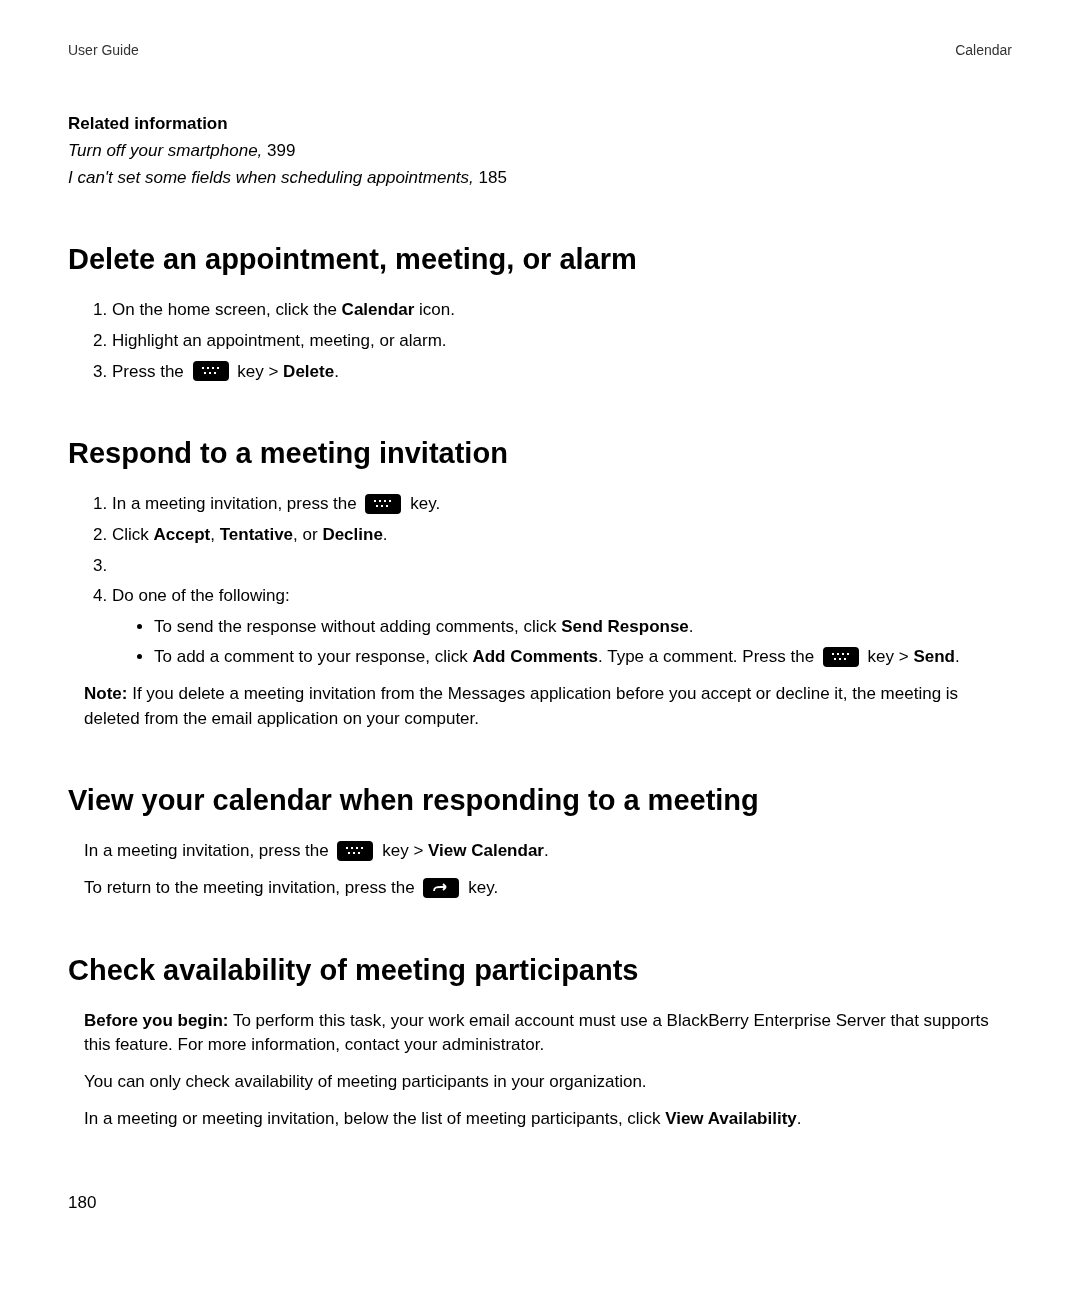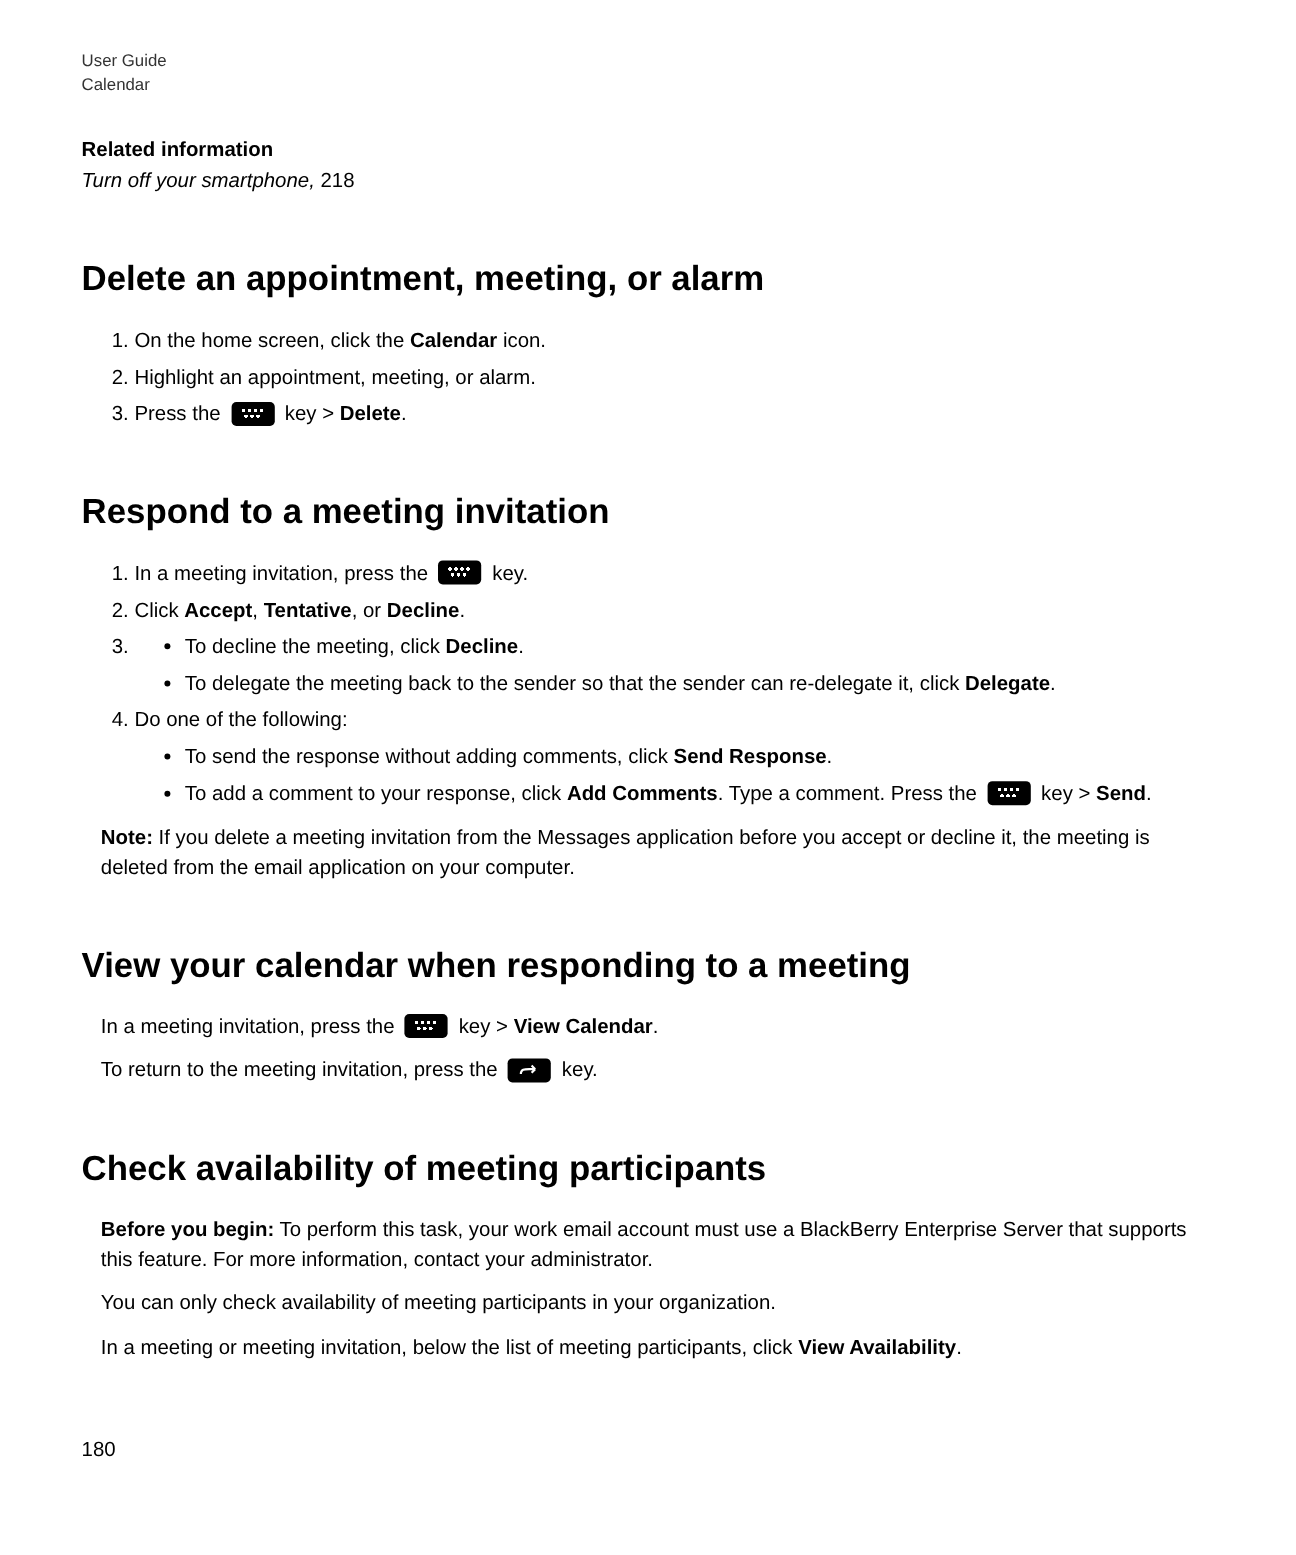--- a/index.html
+++ b/index.html
@@ -10,22 +10,21 @@
     padding: 40px 68px 40px 68px;
     width: 1080px;
     box-sizing: border-box;
     line-height: 1.45;
   }
   .header-row {
     display: flex;
     justify-content: space-between;
     font-size: 14px;
     color: #333;
-    margin-bottom: 32px;
-    flex-direction: column;
+    margin-bottom: 52px;
   }
   .related-heading {
     font-weight: bold;
     margin-bottom: 2px;
   }
   .link {
     color: #000000;
     text-decoration: none;
     font-style: italic;
   }
@@ -101,21 +100,24 @@
 <body>
 
 <div class="header-row">
   <span>User Guide</span>
   <span>Calendar</span>
 </div>
 
 <div>
   <div class="related-heading">Related information</div>
   <div class="related-line">
-    <a class="link">Turn off your smartphone,</a><span> 218</span>
+    <a class="link">Turn off your smartphone,</a><span> 399</span>
+  </div>
+  <div class="related-line">
+    <a class="link">I can't set some fields when scheduling appointments,</a><span> 185</span>
   </div>
 </div>
 
 <h2 class="section">Delete an appointment, meeting, or alarm</h2>
 <ol class="steps">
   <li>
     <span>On the home screen, click the </span><span class="bold">Calendar</span><span> icon.</span>
   </li>
   <li>Highlight an appointment, meeting, or alarm.</li>
   <li>
@@ -125,28 +127,20 @@
 
 <h2 class="section">Respond to a meeting invitation</h2>
 <ol class="steps">
   <li>
     <span>In a meeting invitation, press the </span><span class="keyicon bb"></span><span> key.</span>
   </li>
   <li>
     <span>Click </span><span class="bold">Accept</span><span>, </span><span class="bold">Tentative</span><span>, or </span><span class="bold">Decline</span><span>.</span>
   </li>
   <li>
-    <ul class="bullets">
-      <li>
-        <span>To decline the meeting, click </span><span class="bold">Decline</span><span>.</span>
-      </li>
-      <li>
-        <span>To delegate the meeting back to the sender so that the sender can re-delegate it, click </span><span class="bold">Delegate</span><span>.</span>
-      </li>
-    </ul>
   </li>
   <li>
     <span>Do one of the following:</span>
     <ul class="bullets">
       <li>
         <span>To send the response without adding comments, click </span><span class="bold">Send Response</span><span>.</span>
       </li>
       <li>
         <span>To add a comment to your response, click </span><span class="bold">Add Comments</span><span>. Type a comment. Press the </span><span class="keyicon bb"></span><span> key &gt; </span><span class="bold">Send</span><span>.</span>
       </li>

